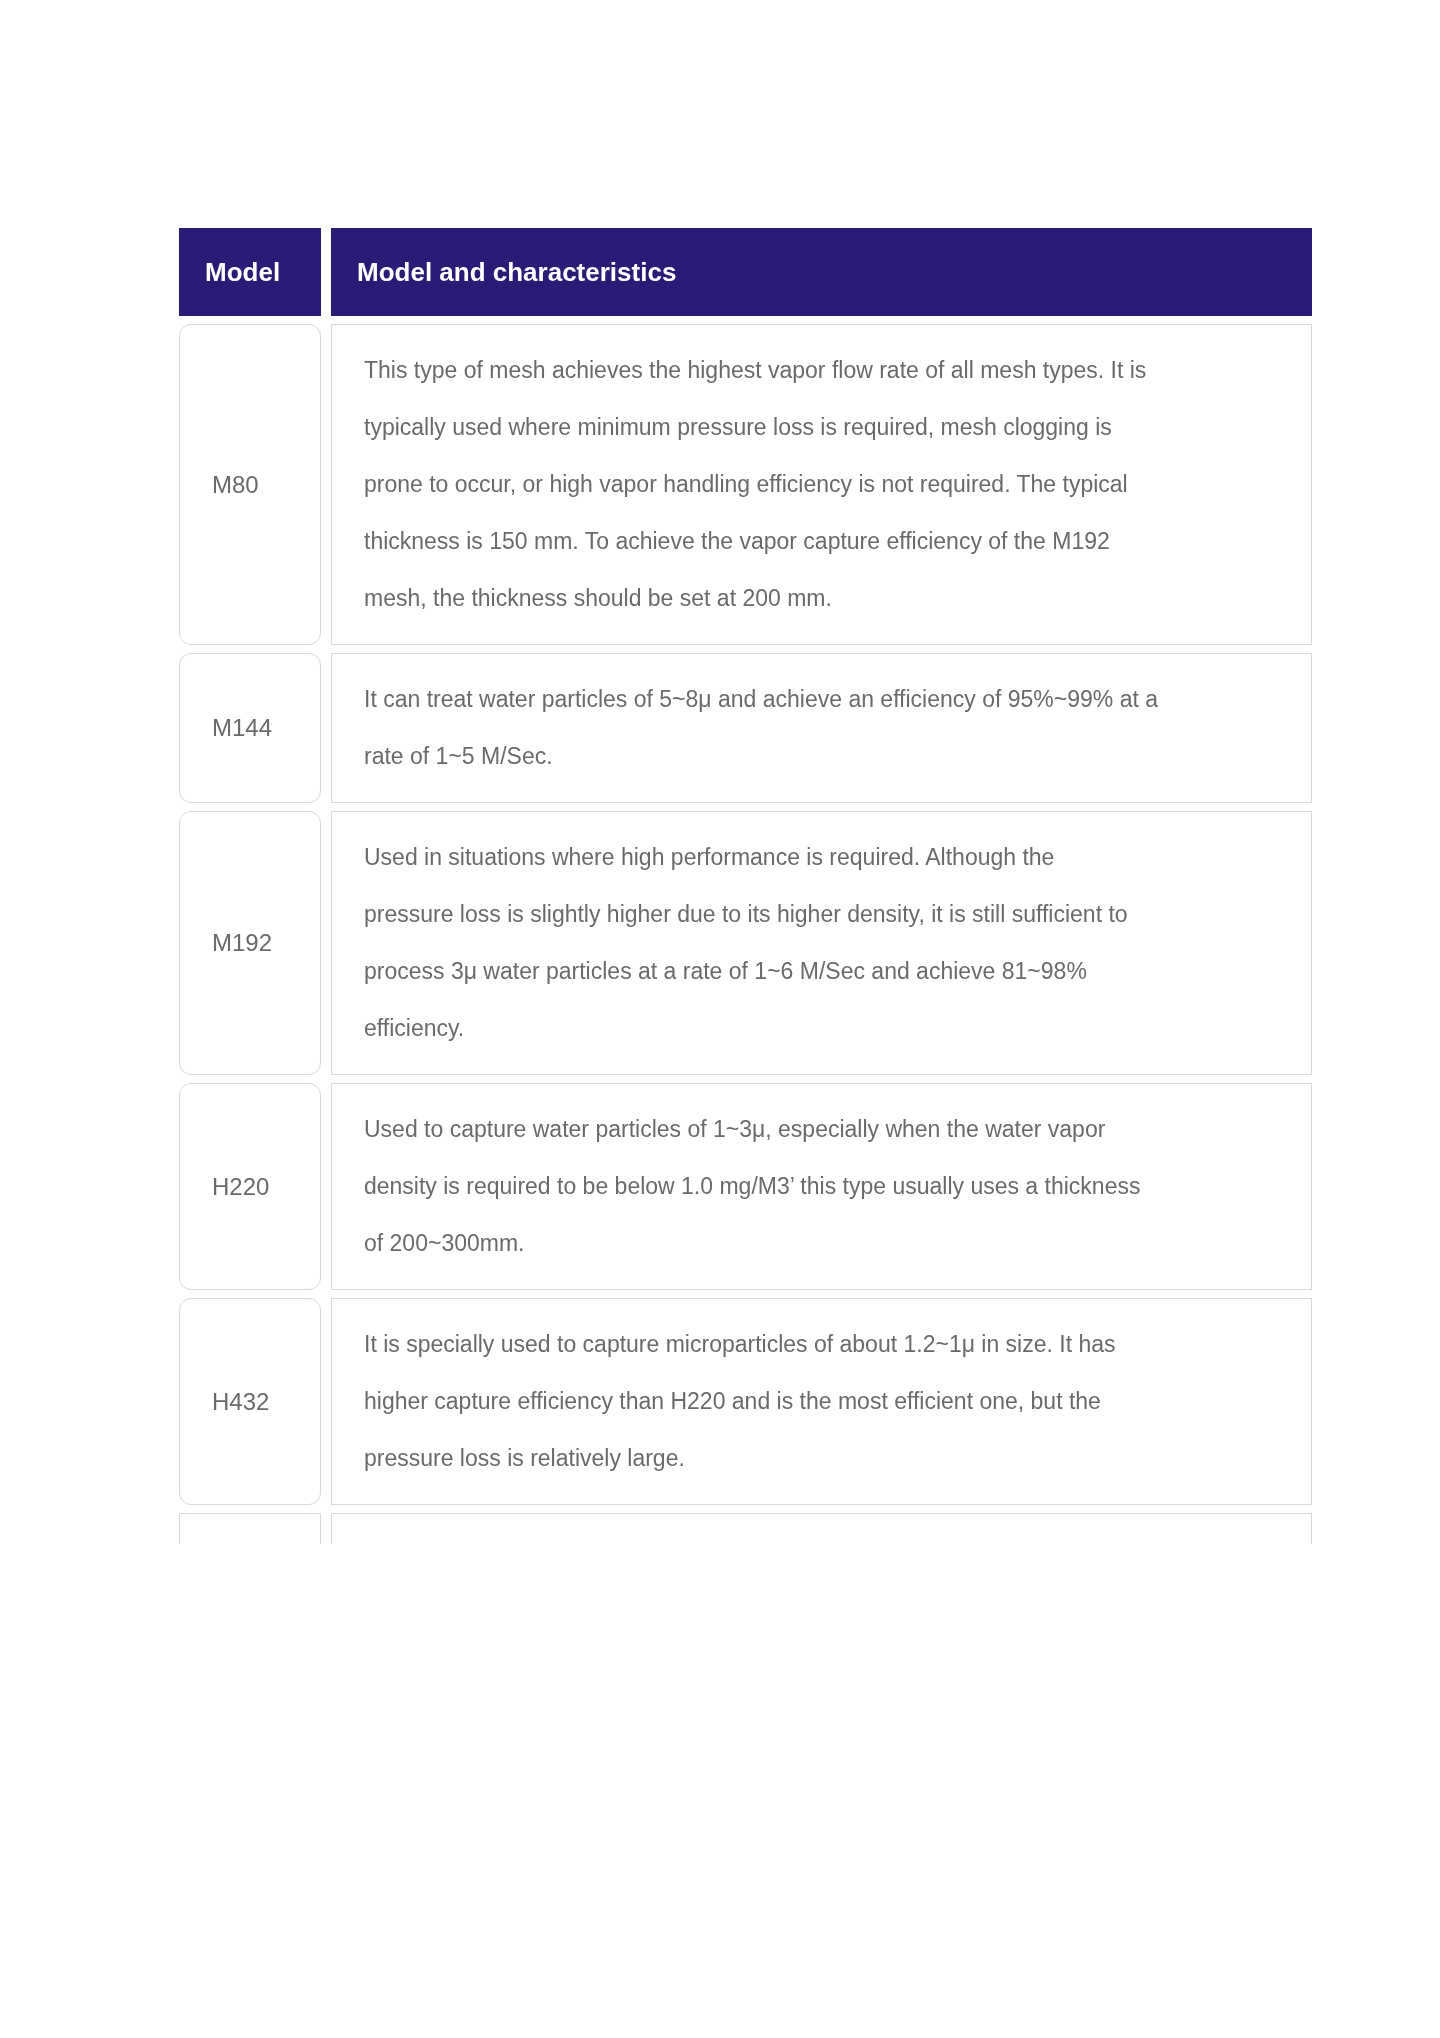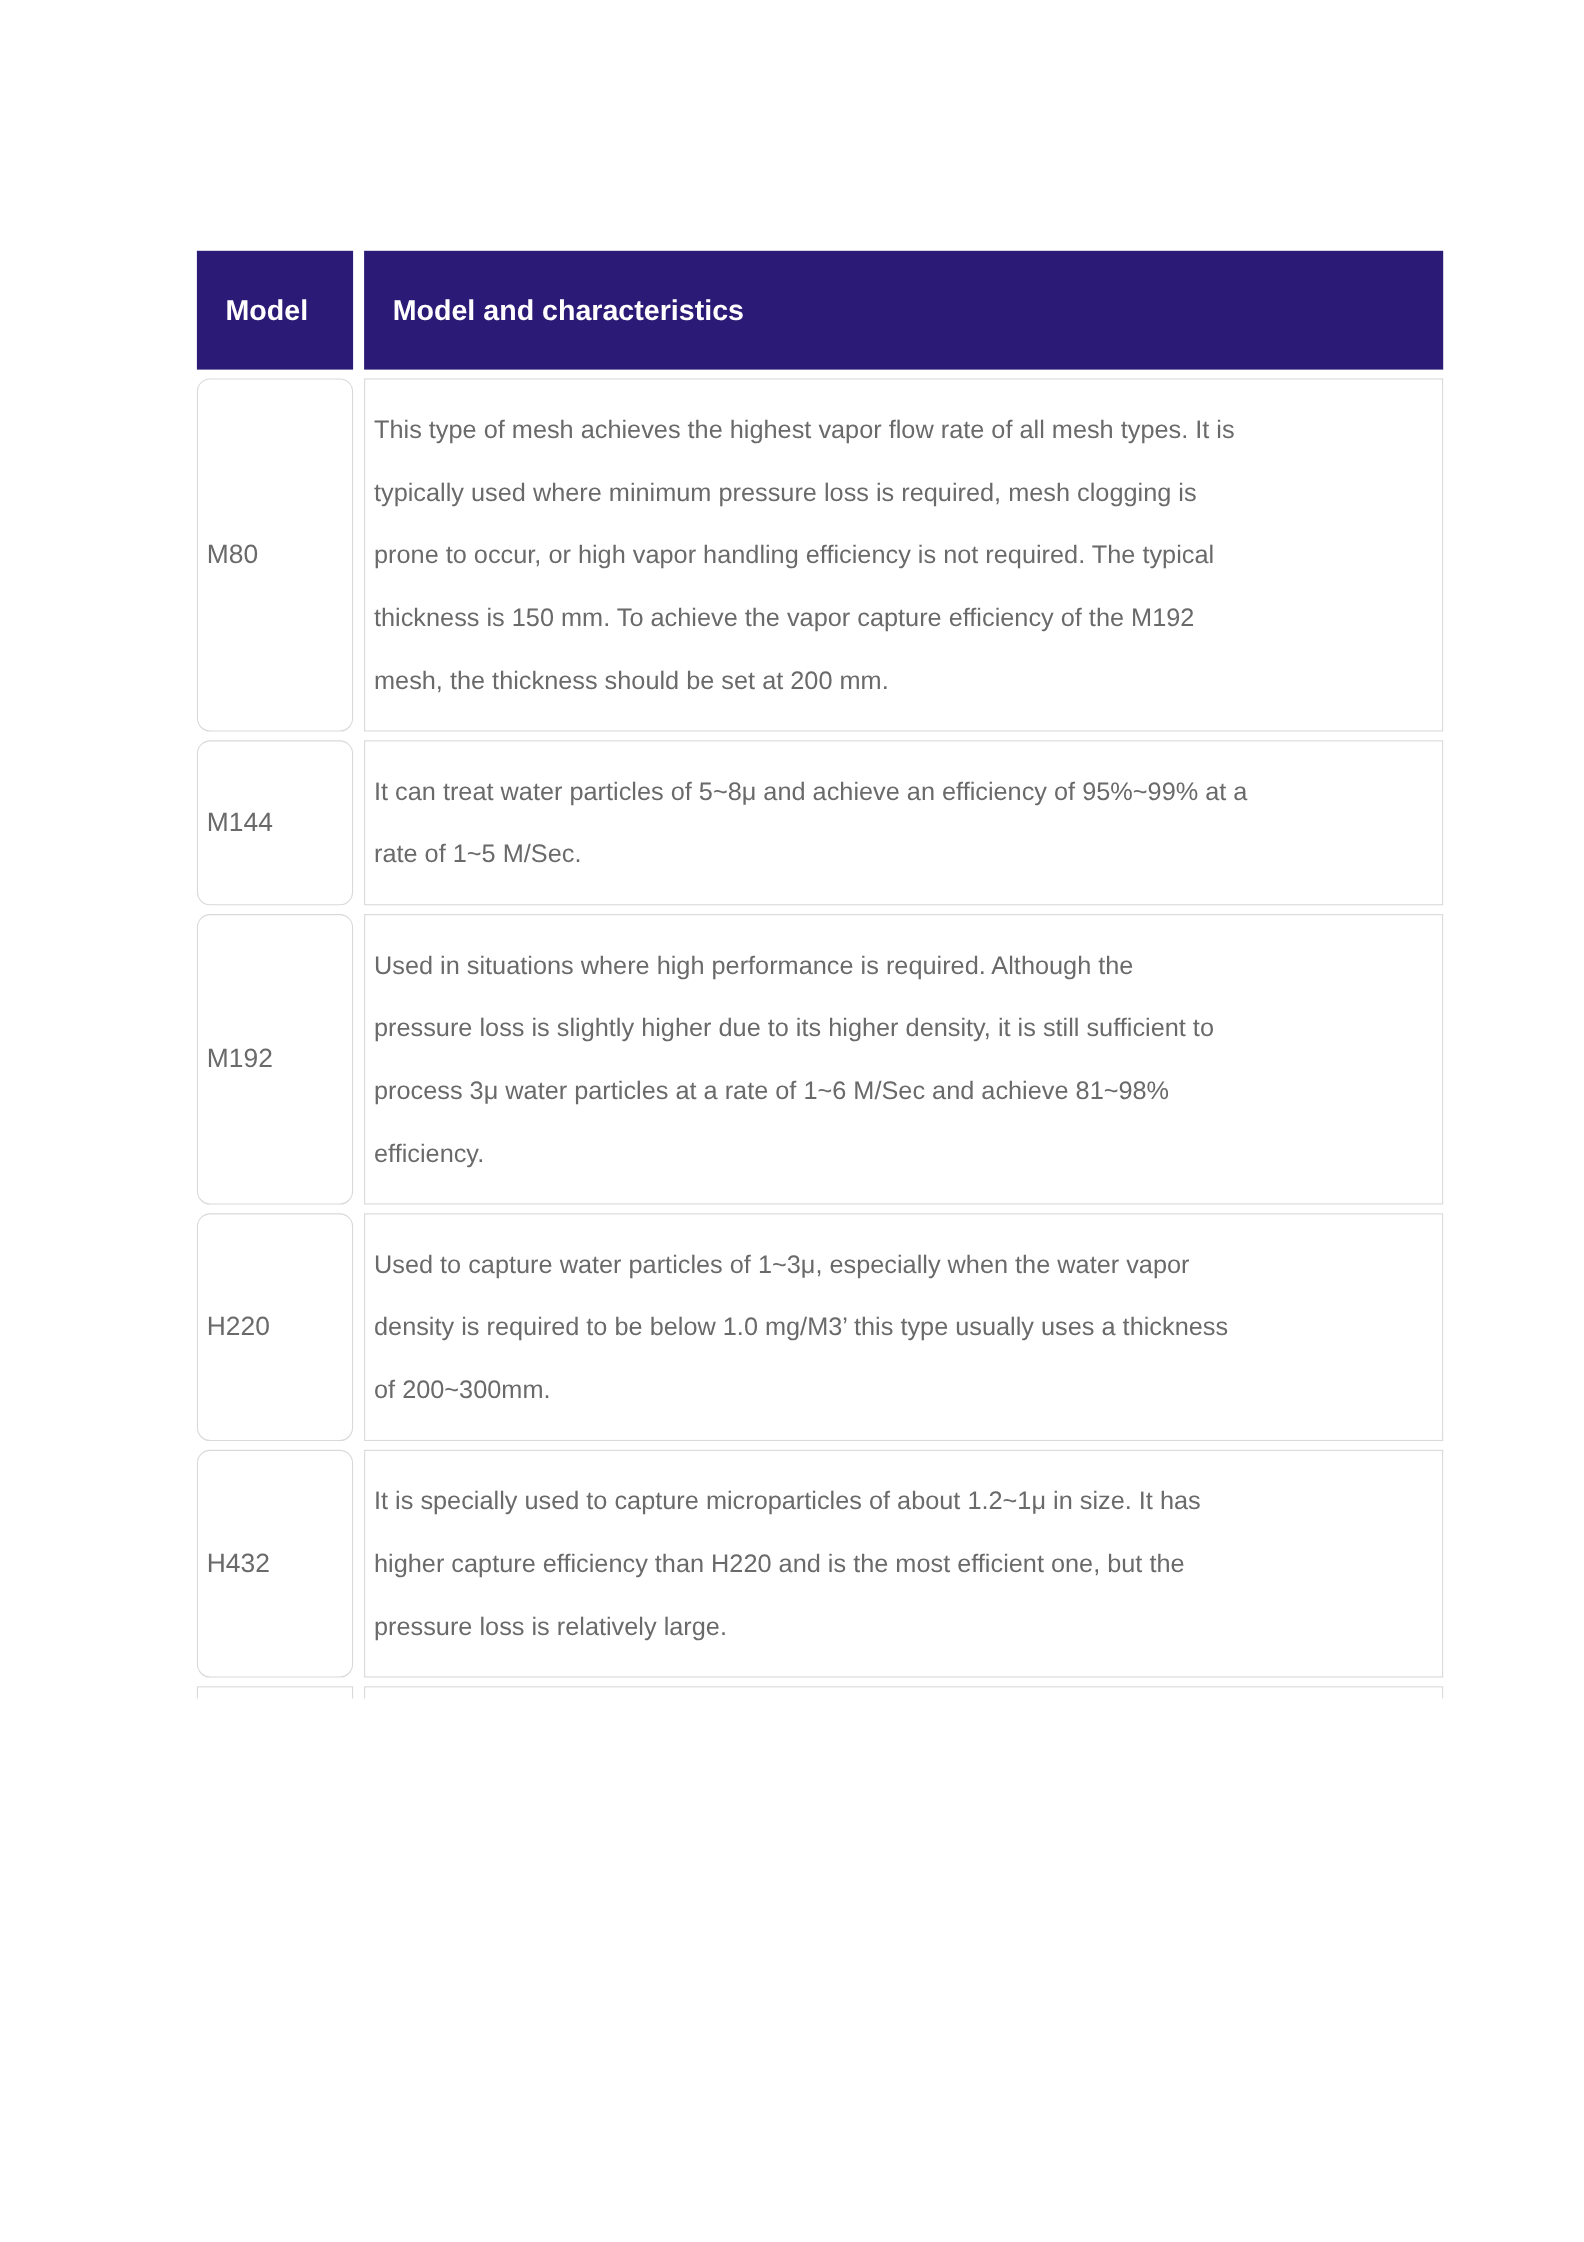--- a/index.html
+++ b/index.html
@@ -26,34 +26,34 @@
   }
   table.spec-table{
     width:1153px;
     table-layout:fixed;
     border-collapse:separate;
     border-spacing:10px 8px;
   }
   th{
     background:var(--header-bg);
     color:var(--header-text);
-    height:108px;
+    height:88px;
     padding:0 20px 0 26px;
     text-align:left;
     vertical-align:middle;
     font-size:26px;
     font-weight:bold;
     border:none;
   }
   td{
     border:1px solid var(--border);
     background:#fff;
     color:var(--body-text);
     vertical-align:middle;
-    padding:17px 8px;
+    padding:17px 32px;
     font-size:23px;
     line-height:57px;
   }
   td .cell-text{
     white-space:pre-line;
   }
   td.model-cell{
     font-size:24px;
     line-height:30px;
     border-radius:12px;

